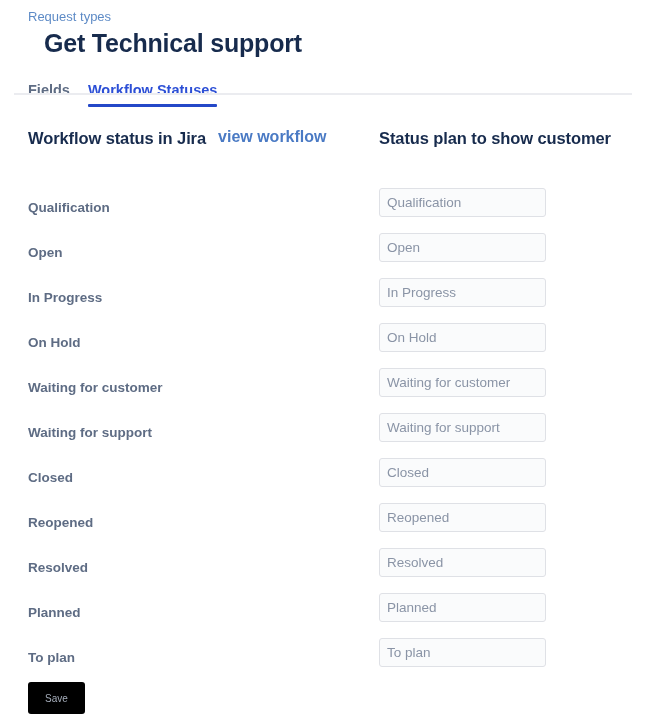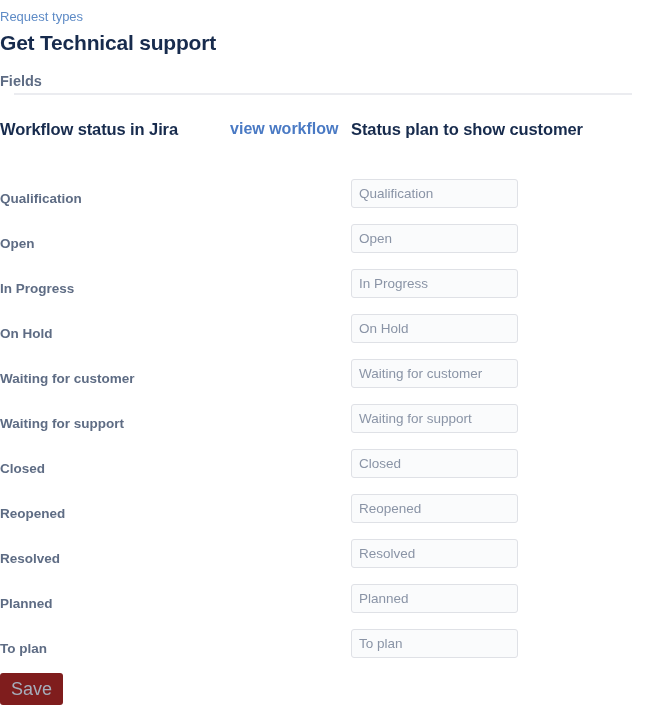--- a/index.html
+++ b/index.html
@@ -13,49 +13,49 @@
     font-family: "Liberation Sans", sans-serif;
     color: #172B4D;
     overflow: hidden;
   }
 
   .page {
     position: relative;
     width: 646px;
     height: 716px;
     box-sizing: border-box;
-    padding: 0 0;
+    padding: 0 28px;
   }
 
   
   .breadcrumb {
     padding-top: 8px;
     line-height: 16px;
   }
   .breadcrumb-link {
     color: #5E8BC6;
     font-size: 13px;
     text-decoration: none;
     cursor: pointer;
   }
 
   
   .page-title {
-    margin: 5px 0 0 0;
-    font-size: 21px;
+    margin: 5px 0 0 16px;
+    font-size: 25px;
     font-weight: bold;
     color: #172B4D;
     letter-spacing: -0.2px;
     line-height: 26px;
   }
 
   
   .tabs {
     position: relative;
-    margin-top: 16px;
+    margin-top: 25px;
     height: 26px;
     display: flex;
     align-items: flex-start;
     gap: 18px;
   }
   .tab {
     position: relative;
     font-size: 14.5px;
     font-weight: bold;
     color: #5E6C84;
@@ -92,22 +92,21 @@
   }
   .table-head {
     display: flex;
     align-items: baseline;
     height: 26px;
   }
   .col-left {
     width: 351px;
     flex: 0 0 351px;
     display: flex;
-    align-items: center;
-    gap: 40px;
+    align-items: flex-start;
   }
   .col-right {
     flex: 1 1 auto;
   }
   .col-title {
     font-size: 16.5px;
     font-weight: bold;
     color: #172B4D;
     letter-spacing: -0.1px;
   }
@@ -161,42 +160,43 @@
 
   
   .save-row {
     margin-top: 15px;
   }
   .save-button {
     box-sizing: border-box;
     height: 32px;
     min-width: 57px;
     padding: 0 11px;
-    background: #7f1d1d;
+    background: #000000;
     border: none;
     border-radius: 3px;
     font-family: "Liberation Sans", sans-serif;
-    font-size: 18px;
+    font-size: 10px;
     color: #A5ADBA;
     cursor: not-allowed;
   }
 </style>
 </head>
 <body>
 
 <div class="page">
 
   <div class="breadcrumb">
     <a class="breadcrumb-link" href="#">Request types</a>
   </div>
 
   <h1 class="page-title">Get Technical support</h1>
 
   <div class="tabs">
     <div class="tab">Fields</div>
+    <div class="tab active">Workflow Statuses</div>
   </div>
   <div class="tabs-divider"></div>
 
   <div class="status-table">
 
     <div class="table-head">
       <div class="col-left">
         <span class="col-title">Workflow status in Jira</span>
         <a class="view-workflow" href="#">view workflow</a>
       </div>

